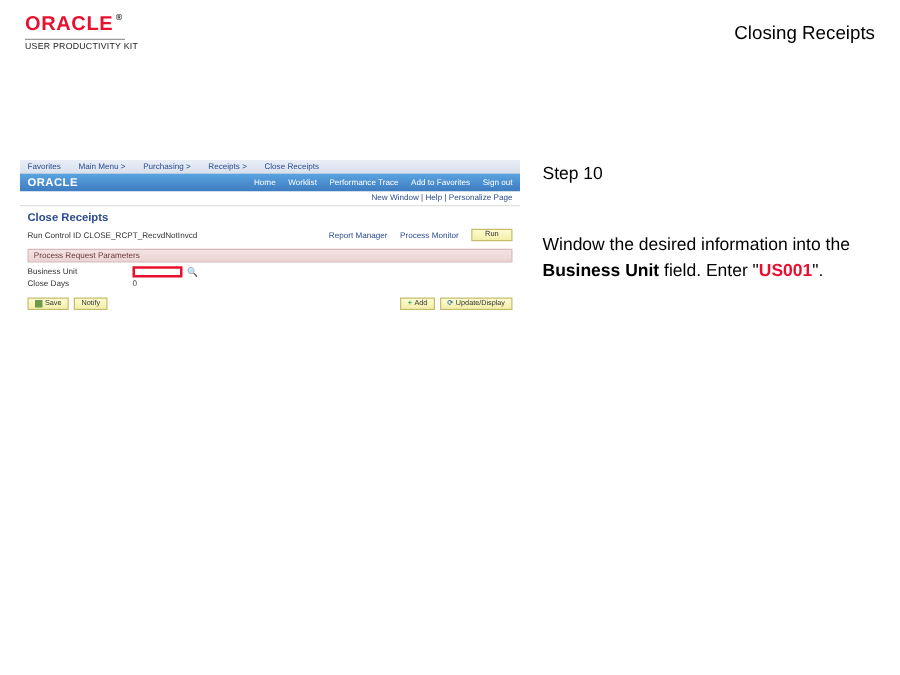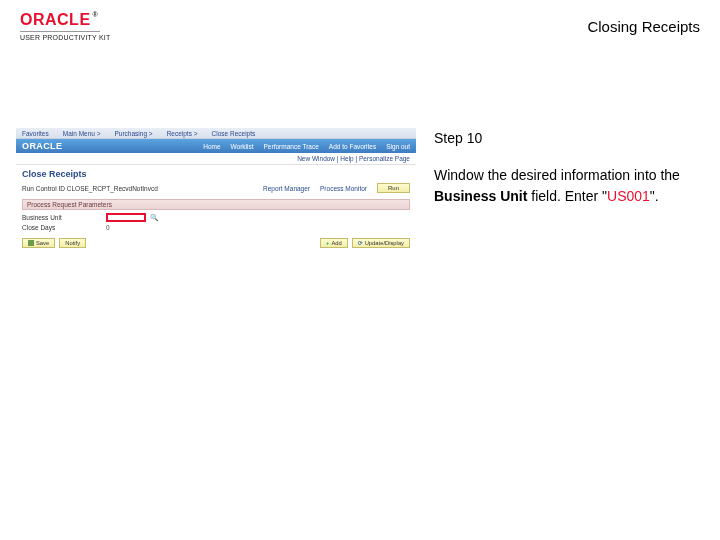--- a/index.html
+++ b/index.html
@@ -180,26 +180,26 @@
   .ico-plus { color: #2a7; font-weight: bold; }
   .ico-ref { color: #47a; font-weight: bold; }
 
   .right-col {
     flex: 1;
     font-size: 14px;
     color: #000;
     line-height: 1.5;
   }
   .step {
-    margin-bottom: 16px;
+    margin-bottom: 36px;
   }
   .inst b { font-weight: bold; }
   .redcode {
     color: #e8102e;
-    font-weight: normal;
+    font-weight: bold;
   }
 </style>
 </head>
 <body>
 
 <div class="header">
   <div class="logo-block">
     <div class="oracle-word">
       <span>ORACLE</span>
       <span class="tm">®</span>

